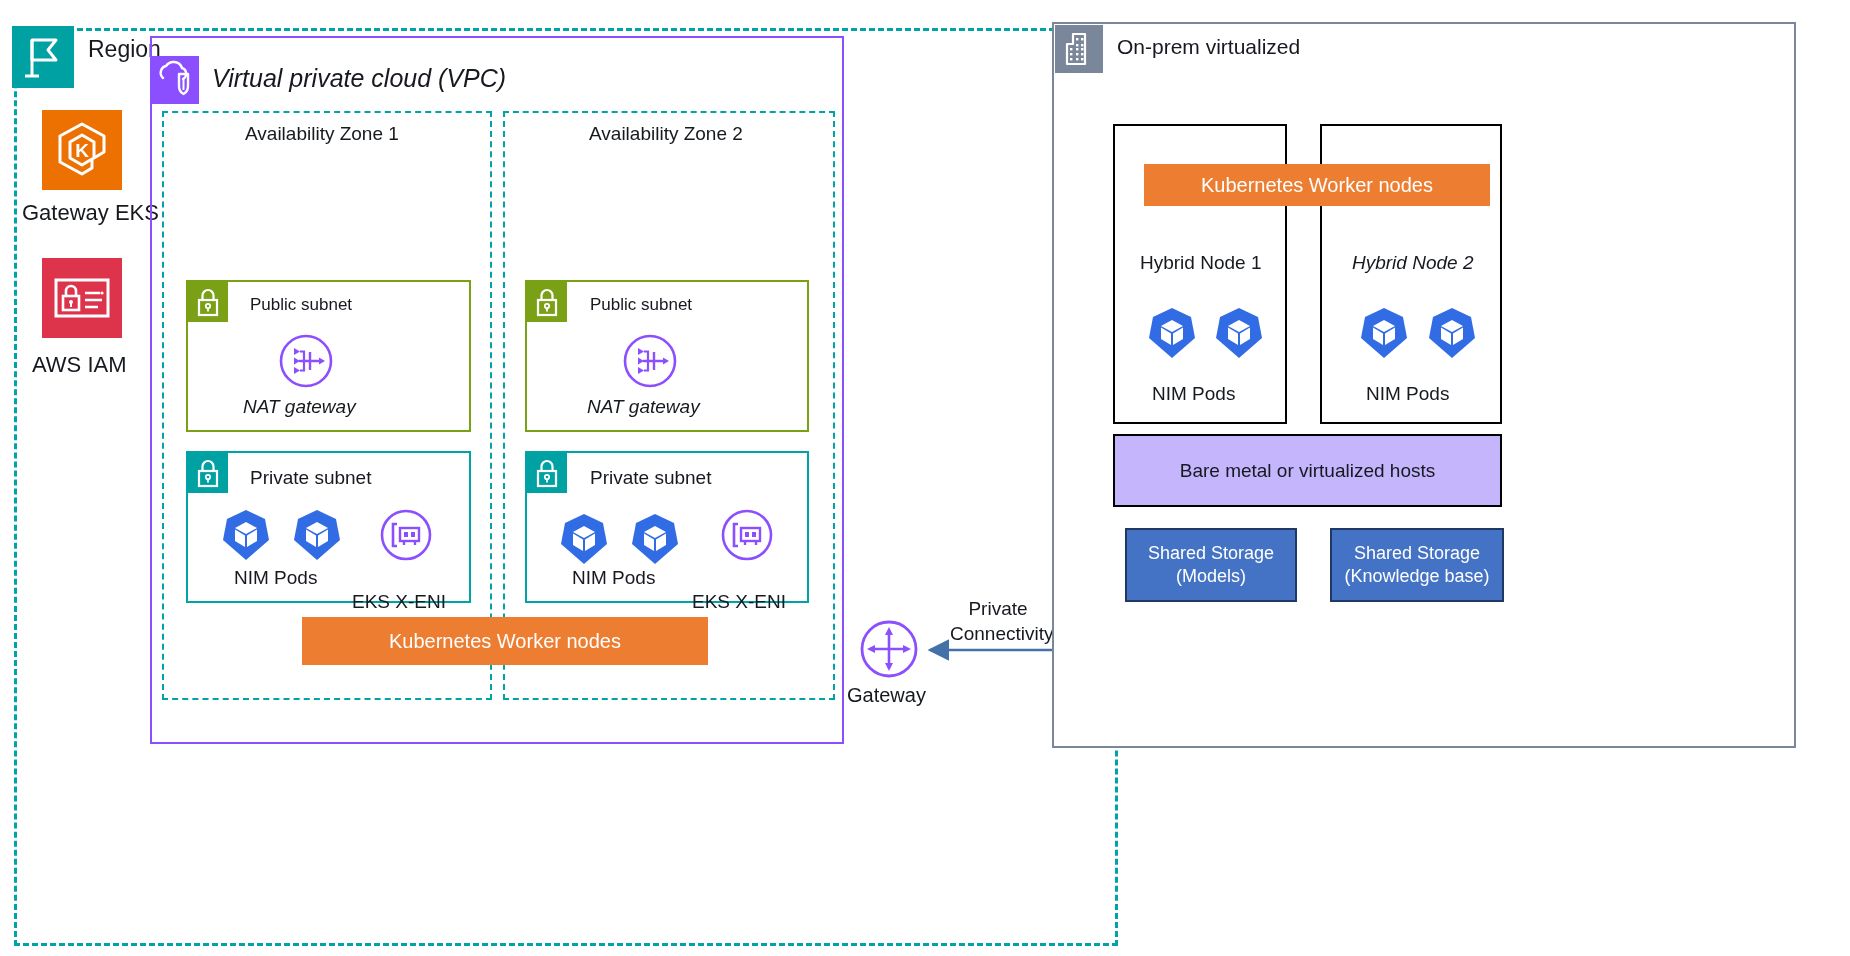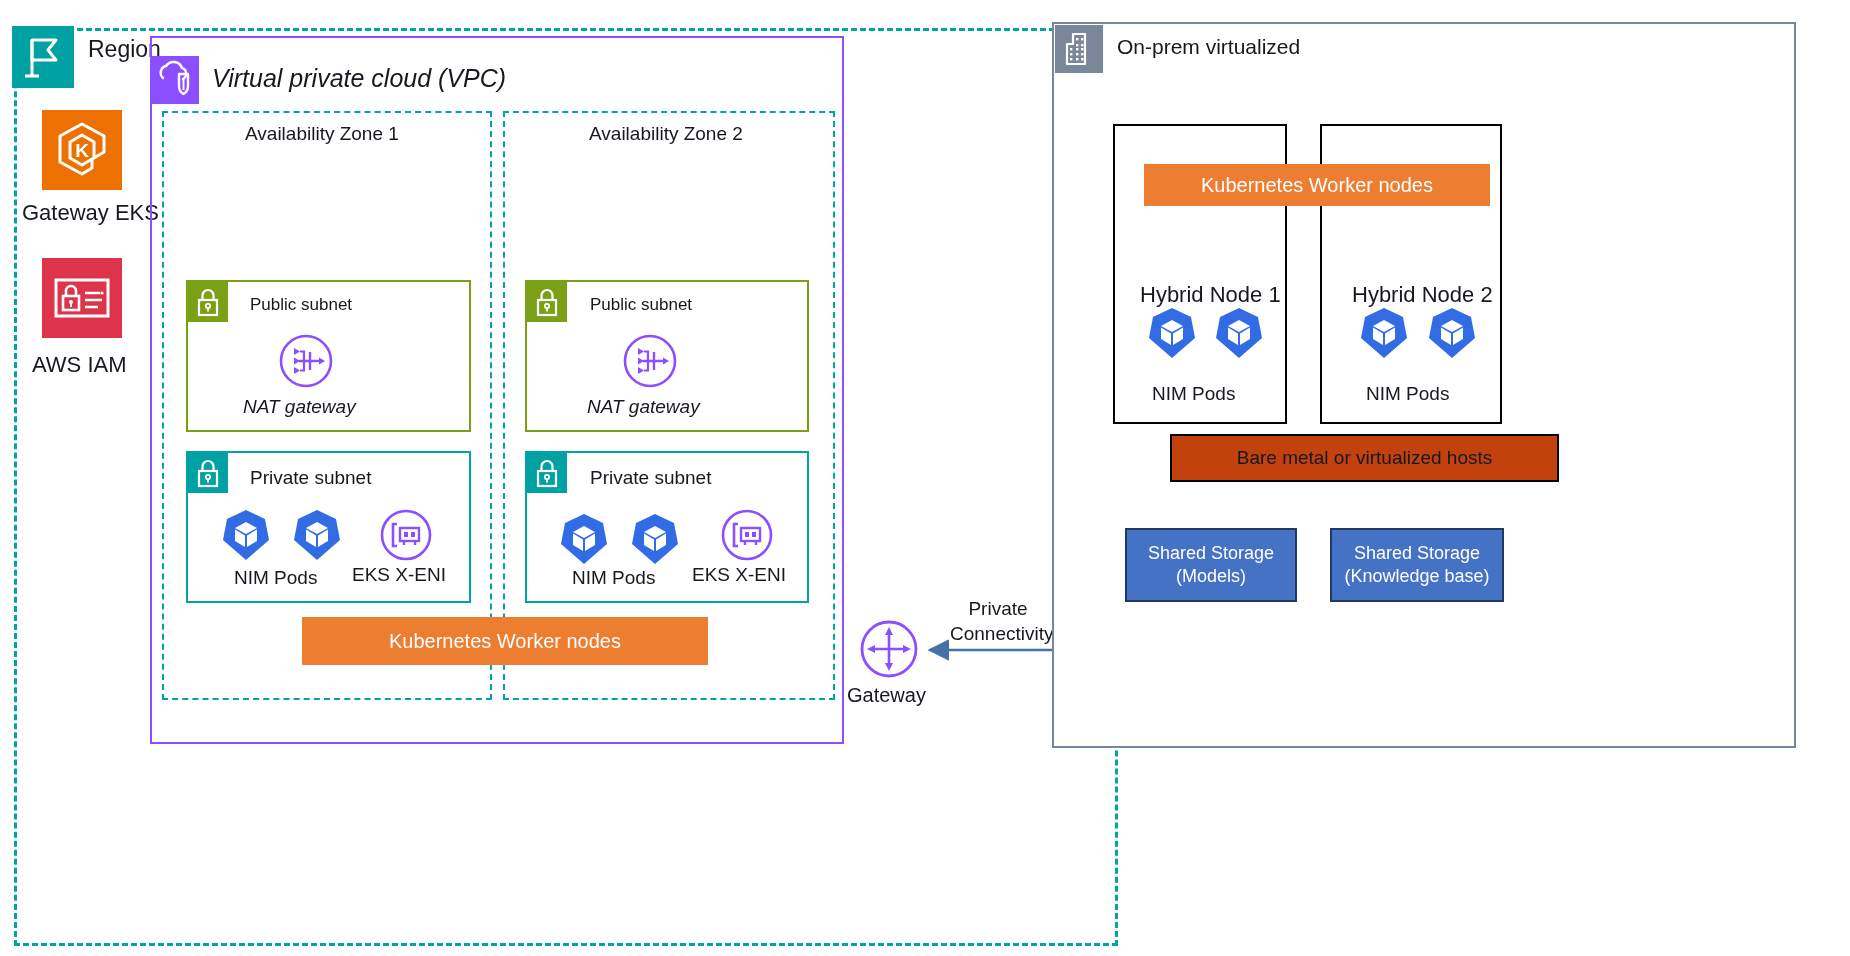--- a/index.html
+++ b/index.html
@@ -64,21 +64,21 @@
   .prv-icon{width:40px;height:40px;background:#00a1a3;top:453px;}
   #prv1-icon{left:188px;}
   #prv2-icon{left:527px;}
   .prv-label{top:467px;font-size:19px;}
   #prv1-label{left:250px;}
   #prv2-label{left:590px;}
 
   .pods-label{top:567px;font-size:19px;}
   #pods1-label{left:234px;}
   #pods2-label{left:572px;}
-  .xeni-label{top:564px;font-size:19px;}
+  .xeni-label{top:591px;font-size:19px;}
   #xeni1-label{left:352px;}
   #xeni2-label{left:692px;}
 
   
   #k8s-bar-aws{
     left:302px;top:617px;width:406px;height:48px;background:#ed7d31;
     display:flex;align-items:center;justify-content:center;
     color:#fff;font-size:20px;
   }
 
@@ -98,29 +98,29 @@
   #onprem-label{left:1117px;top:35px;font-size:21px;}
 
   .hybrid-box{border:2px solid #000;top:124px;height:300px;background:#fff;}
   #hyb1{left:1113px;width:174px;}
   #hyb2{left:1320px;width:182px;}
   #k8s-bar-onprem{
     left:1144px;top:164px;width:346px;height:42px;background:#ed7d31;
     display:flex;align-items:center;justify-content:center;
     color:#fff;font-size:20px;z-index:3;
   }
-  .hyb-title{top:282px;font-size:22px;}
+  .hyb-title{top:252px;font-size:19px;}
   #hyb1-title{left:1140px;}
-  #hyb2-title{left:1352px;}
+  #hyb2-title{left:1352px;font-style:italic;}
   .hyb-pods-label{top:383px;font-size:19px;}
   #hyb1-pods{left:1152px;}
   #hyb2-pods{left:1366px;}
 
   #baremetal-box{
-    left:1170px;top:434px;width:389px;height:48px;border:2px solid #000;background:#c2410c;
+    left:1113px;top:434px;width:389px;height:73px;border:2px solid #000;background:#c4b5fd;
     display:flex;align-items:center;justify-content:center;font-size:19px;
   }
   .storage-box{
     top:528px;height:74px;background:#4472c4;border:2px solid #1f3864;
     display:flex;align-items:center;justify-content:center;text-align:center;
     color:#fff;font-size:18px;line-height:23px;
   }
   #storage-models{left:1125px;width:172px;}
   #storage-kb{left:1330px;width:174px;}
 

